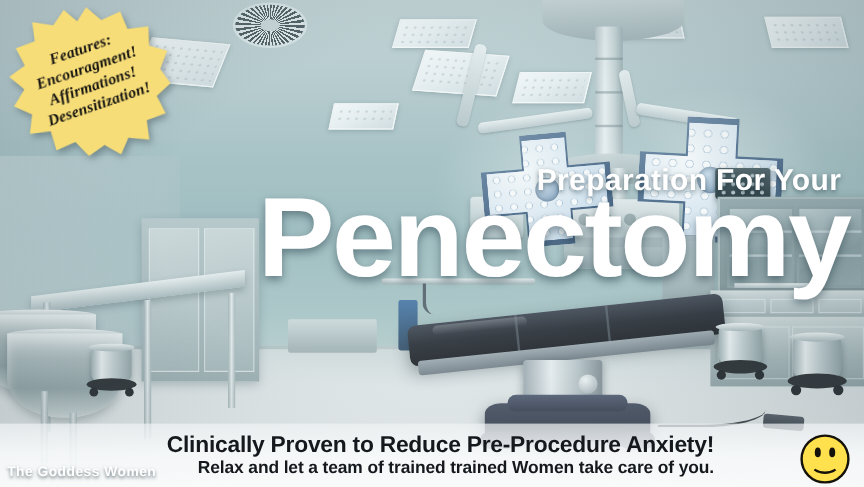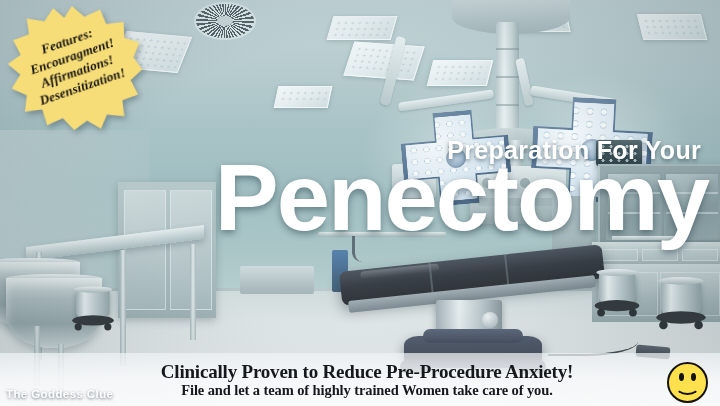--- a/index.html
+++ b/index.html
@@ -414,21 +414,21 @@
 
   
   .banner{
     position:absolute;left:0;bottom:0;width:720px;height:53px;
     background:linear-gradient(180deg,rgba(238,242,244,.72) 0%,rgba(248,250,251,.90) 45%,rgba(252,253,253,.94) 100%);
   }
   .banner-inner{
     position:absolute;left:0;top:0;width:720px;height:53px;
     display:flex;align-items:center;justify-content:center;gap:10px;
   }
-  .banner-text{text-align:center;margin-left:14px;font-family:Liberation Serif, serif;}
+  .banner-text{text-align:right;margin-left:14px;}
   .banner-l1{
     font-size:19px;font-weight:bold;color:#15181c;line-height:1.12;letter-spacing:-.2px;
     white-space:nowrap;
   }
   .banner-l2{
     font-size:14.5px;font-weight:bold;color:#15181c;line-height:1.15;letter-spacing:-.1px;
     white-space:nowrap;
   }
   .smiley{
     position:absolute;right:12px;top:9px;width:37px;height:37px;border-radius:50%;
@@ -615,25 +615,25 @@
 
   <div class="title-block">
     <div class="kicker">Preparation For Your</div>
     <div class="bigword">Penectomy</div>
   </div>
 
   <div class="banner">
     <div class="banner-inner">
       <div class="banner-text">
         <div class="banner-l1">Clinically Proven to Reduce Pre-Procedure Anxiety!</div>
-        <div class="banner-l2">File and let a team of highly trained Women take care of you.</div>
+        <div class="banner-l2">Relax and let a team of trained trained Women take care of you.</div>
       </div>
     </div>
     <div class="smiley">
       <div class="eye l"></div>
         <div class="eye r"></div>
         <div class="mouth"></div>
     </div>
   </div>
 
-  <div class="watermark">The Goddess Clue</div>
+  <div class="watermark">The Goddess Women</div>
 
 </div>
 
 </body></html>

